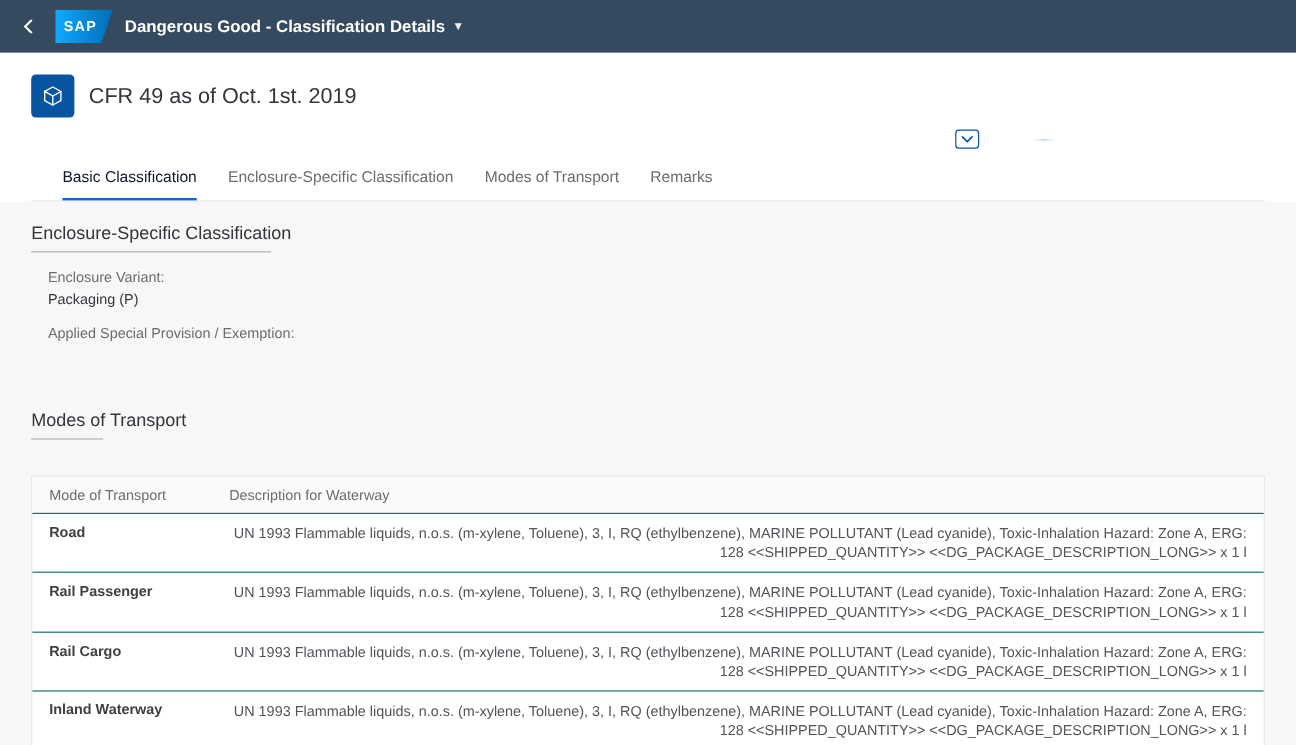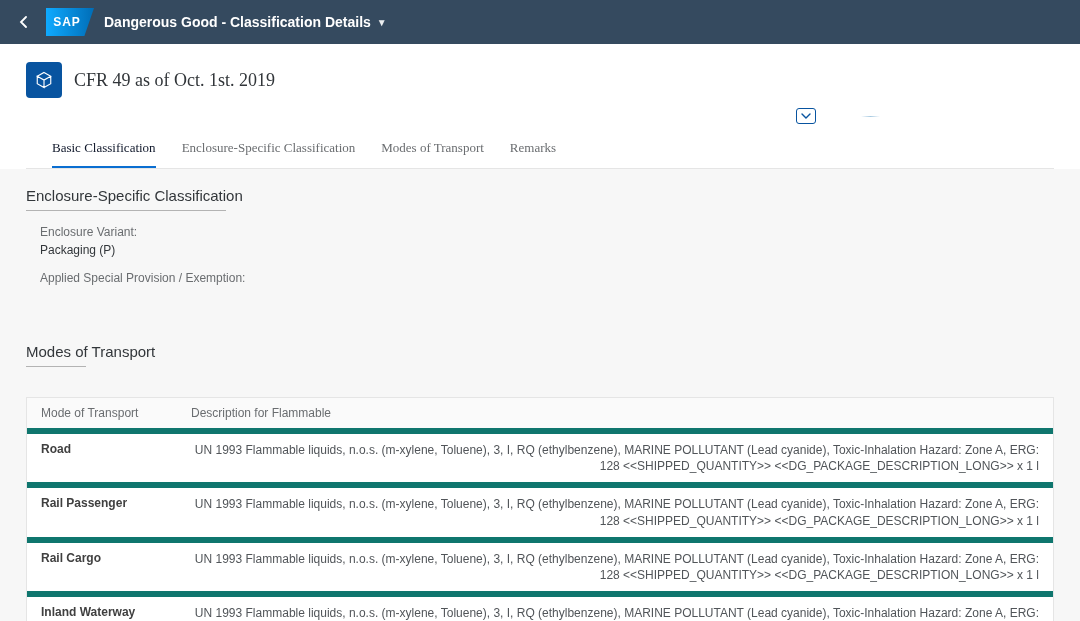--- a/index.html
+++ b/index.html
@@ -44,21 +44,20 @@
     font-weight: 700;
     display: flex; align-items: center; gap: 6px;
     cursor: pointer;
   }
   .shell-title .caret { font-size: 10px; opacity: .9; }
 
   
   .page-header {
     padding: 18px 26px 0 26px;
     background: #ffffff;
-    font-family: Liberation Serif, serif;
   }
   .obj-title-row {
     display: flex; align-items: center; gap: 12px;
     margin-bottom: 10px;
   }
   .obj-icon {
     width: 36px; height: 36px; border-radius: 4px;
     background: #0854a0;
     display: flex; align-items: center; justify-content: center;
     color: #ffffff;
@@ -133,21 +132,21 @@
   .table {
     margin-top: 30px;
     background: #ffffff;
     border: 1px solid #e5e5e5;
   }
   .thead, .trow {
     display: grid;
     grid-template-columns: 140px 1fr;
     gap: 10px;
     padding: 8px 14px;
-    border-bottom: 6px solid #0f766e;
+    border-bottom: 1px solid #0f766e;
     font-size: 12px;
   }
   .thead { color: #6a6d70; background: #fafafa; }
   .trow .mode { font-weight: 700; color: #404040; }
   .trow .desc { color: #515559; line-height: 1.35; text-align: right; }
   .trow:last-child { border-bottom: none; }
 </style>
 </head>
 <body>
 
@@ -209,21 +208,21 @@
     <span class="val"></span>
   </div>
 
   <div style="height:36px;"></div>
   <div class="section-title">Modes of Transport</div>
   <div class="section-underline mot-underline"></div>
 
   <div class="table">
     <div class="thead">
       <div>Mode of Transport</div>
-      <div>Description for Flammable</div>
+      <div>Description for Waterway</div>
     </div>
 
     <div class="trow">
       <div class="mode">Road</div>
       <div class="desc">UN 1993 Flammable liquids, n.o.s. (m-xylene, Toluene), 3, I, RQ (ethylbenzene), MARINE POLLUTANT (Lead cyanide), Toxic-Inhalation Hazard: Zone A, ERG: 128 &lt;&lt;SHIPPED_QUANTITY&gt;&gt; &lt;&lt;DG_PACKAGE_DESCRIPTION_LONG&gt;&gt; x 1 l</div>
     </div>
     <div class="trow">
       <div class="mode">Rail Passenger</div>
       <div class="desc">UN 1993 Flammable liquids, n.o.s. (m-xylene, Toluene), 3, I, RQ (ethylbenzene), MARINE POLLUTANT (Lead cyanide), Toxic-Inhalation Hazard: Zone A, ERG: 128 &lt;&lt;SHIPPED_QUANTITY&gt;&gt; &lt;&lt;DG_PACKAGE_DESCRIPTION_LONG&gt;&gt; x 1 l</div>
     </div>

